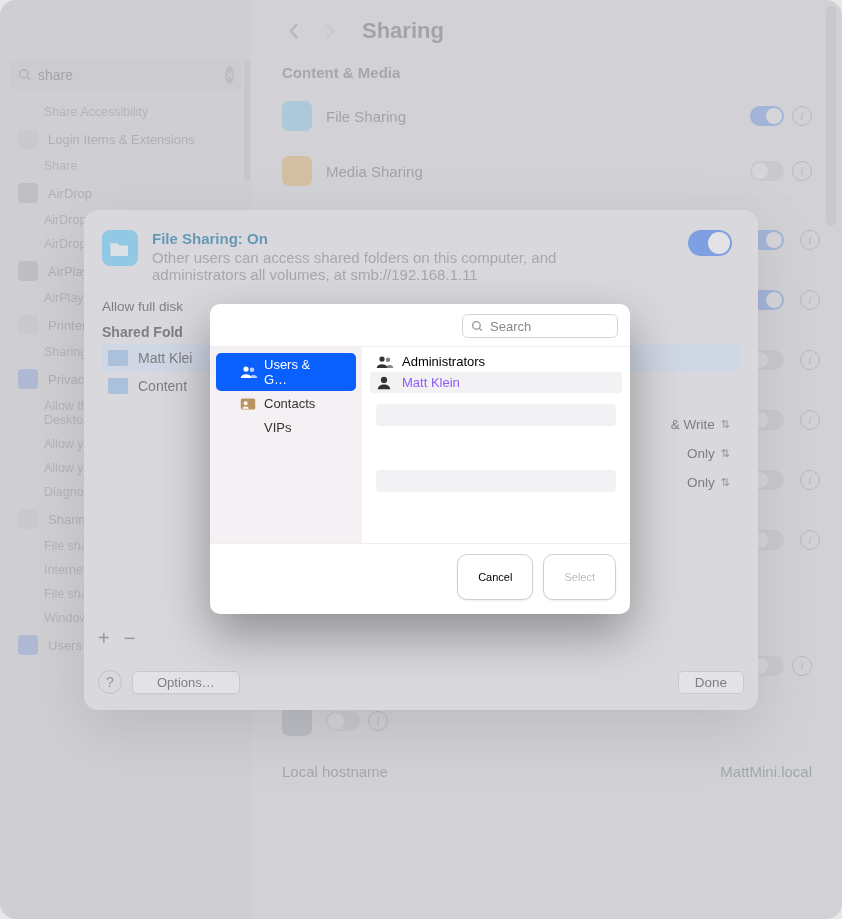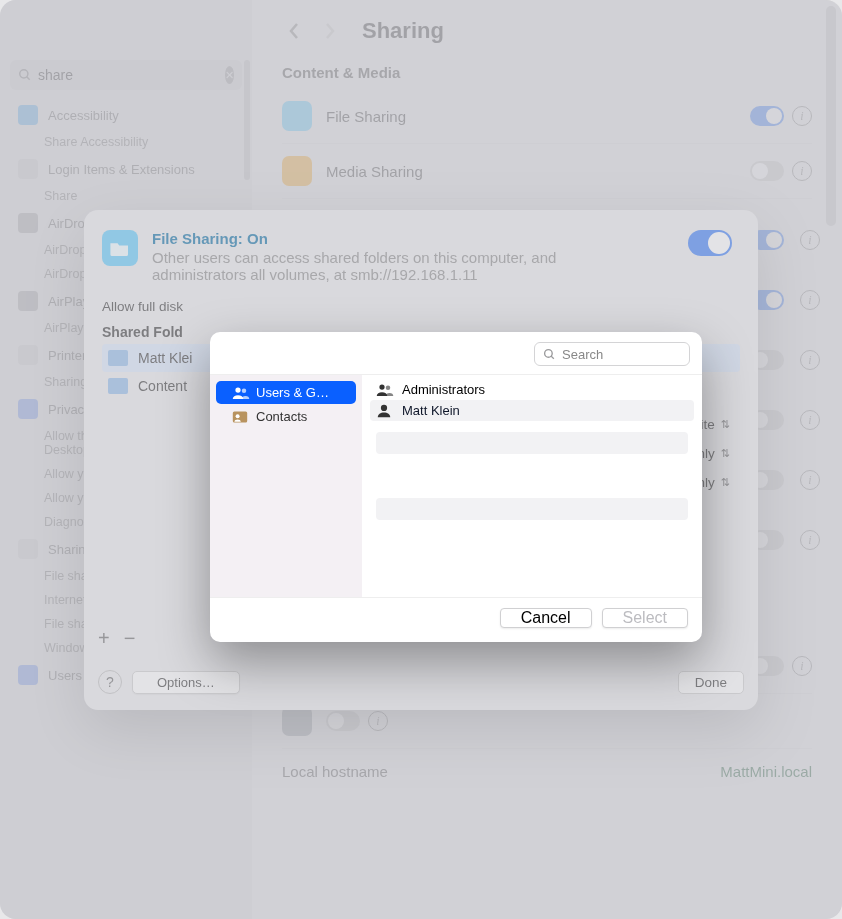--- a/index.html
+++ b/index.html
@@ -52,61 +52,57 @@
 .perm-col { position: absolute; right: 28px; top: 200px; width: 140px; }
 .perm-row { display: flex; align-items: center; justify-content: flex-end; padding: 7px 0; gap: 6px; font-size: 13.5px; color: #333; }
 .perm-chev { font-size: 11px; color: #666; }
 .plusminus { position: absolute; left: 14px; bottom: 60px; display: flex; gap: 14px; font-size: 20px; color: #666; }
 .fs-footer { position: absolute; left: 14px; right: 14px; bottom: 16px; display: flex; align-items: center; gap: 10px; }
 .help-q { width: 24px; height: 24px; border: 1px solid #bbb; border-radius: 50%; display: flex; align-items: center; justify-content: center; font-size: 14px; color: #666; }
 .opt-btn { background: #fff; border: 0.5px solid #ccc; border-radius: 5px; padding: 3px 24px; font-size: 13px; color: #333; box-shadow: 0 1px 1px rgba(0,0,0,0.05); }
 .done-btn { margin-left: auto; background: #fff; border: 0.5px solid #ccc; border-radius: 5px; padding: 3px 16px; font-size: 13.5px; color: #333; }
 
 
-.picker { position: absolute; left: 210px; top: 304px; width: 492px; height: 310px; background: #fff; border-radius: 10px; box-shadow: 0 20px 50px rgba(0,0,0,0.35); z-index: 50; display: flex; flex-direction: column; overflow: hidden; margin-top: 28px; }
+.picker { position: absolute; left: 210px; top: 304px; width: 420px; height: 310px; background: #fff; border-radius: 10px; box-shadow: 0 20px 50px rgba(0,0,0,0.35); z-index: 50; display: flex; flex-direction: column; overflow: hidden; }
 .picker-search-row { display: flex; justify-content: flex-end; padding: 10px 12px 8px; }
 .picker-search { display: flex; align-items: center; gap: 6px; border: 1px solid #d4d4d6; border-radius: 6px; padding: 2px 8px; width: 156px; height: 24px; font-size: 13px; color: #888; }
 .picker-body { flex: 1; display: flex; border-top: 1px solid #eee; border-bottom: 1px solid #eee; }
 .picker-left { width: 152px; background: #f4f0f4; padding: 6px; }
-.cat { display: flex; align-items: center; gap: 8px; padding: 4px 16px; border-radius: 5px; font-size: 13px; color: #333; margin-bottom: 1px; }
+.cat { display: flex; align-items: center; gap: 8px; padding: 4px 24px; border-radius: 5px; font-size: 13px; color: #333; margin-bottom: 1px; }
 .cat.sel { background: #0a60ff; color: #fff; }
 .cat-ic { width: 16px; height: 14px; flex-shrink: 0; }
 .picker-right { flex: 1; padding: 4px 8px; overflow: auto; }
 .ur { display: flex; align-items: center; gap: 8px; padding: 3px 6px; font-size: 13px; border-radius: 4px; }
-.ur.disabled { color: #0f172a; }
+.ur.disabled { color: #8b5cf6; }
 .ur.alt { background: #f2f2f4; }
 .ur-ic { width: 18px; height: 14px; flex-shrink: 0; }
 .ur-placeholder { height: 22px; margin: 11px 6px; border-radius: 4px; }
 .ur-placeholder.alt { background: #f2f2f4; }
 .picker-footer { display: flex; justify-content: flex-end; gap: 10px; padding: 10px 14px 14px; }
-.pf-btn { background: #fff; border: 0.5px solid #d0d0d2; border-radius: 4px; padding: 0 20px; font-size: 16px; box-shadow: 0 1px 2px rgba(0,0,0,0.08); }
+.pf-btn { background: #fff; border: 0.5px solid #d0d0d2; border-radius: 10px; padding: 16px 20px; font-size: 11px; box-shadow: 0 1px 2px rgba(0,0,0,0.08); }
 .pf-btn.primary { color: #bcbcc0; }
 
 svg { display: block; }
 </style>
 </head>
 <body>
 
 <div class="bg-layer">
   <div class="sidebar">
     <div class="search-wrap">
       <span>
         <svg width="14" height="14" viewBox="0 0 24 24" fill="none" stroke="#7a7a7c" stroke-width="2.5">
             <circle cx="10" cy="10" r="7"></circle>
             <line x1="20" y1="20" x2="15" y2="15"></line>
           </svg>
       </span>
       <input value="share" style="">
       <span class="clear-btn">✕</span>
     </div>
     <div id="sb-groups">
-        <div class="sb-item">
-          <span class="sb-icon" style="background:#5aa9e6"></span>
-          <span>Accessibility</span>
-        </div>
         <div class="sb-item sub">Share Accessibility</div>
         <div class="sb-item">
           <span class="sb-icon" style="background:#cfcfd1"></span>
           <span>Login Items &amp; Extensions</span>
         </div>
         <div class="sb-item sub">Share</div>
         <div class="sb-item">
           <span class="sb-icon" style="background:#a0a0a4"></span>
           <span>AirDrop</span>
         </div>
@@ -328,20 +324,24 @@
         <div class="cat">
           <span class="cat-ic" style="color:#555">
             <svg width="16" height="14" viewBox="0 0 20 16" fill="#b8935f">
               <rect x="1" y="1" width="18" height="14" rx="2"></rect>
               <circle cx="7" cy="7" r="2.5" fill="#fff"></circle>
               <path d="M3 14c0-2 2-3 4-3s4 1 4 3" fill="#fff"></path>
             </svg>
           </span>
           <span>Contacts</span>
         </div>
+        <div class="cat">
+          <span class="cat-ic" style="color:#555"></span>
+          <span>VIPs</span>
+        </div>
       </div>
     <div class="picker-right" id="picker-users">
         <div class="ur">
           <span class="ur-ic">
             <svg width="18" height="14" viewBox="0 0 24 18" fill="#333">
               <circle cx="8" cy="5" r="3.5"></circle>
               <circle cx="16" cy="6" r="3" opacity="0.6"></circle>
               <path d="M1 17c0-3 3-5 7-5s7 2 7 5"></path>
               <path d="M13 17c0-2.5 2-4 5-4s5 1.5 5 4" opacity="0.6"></path>
             </svg>

